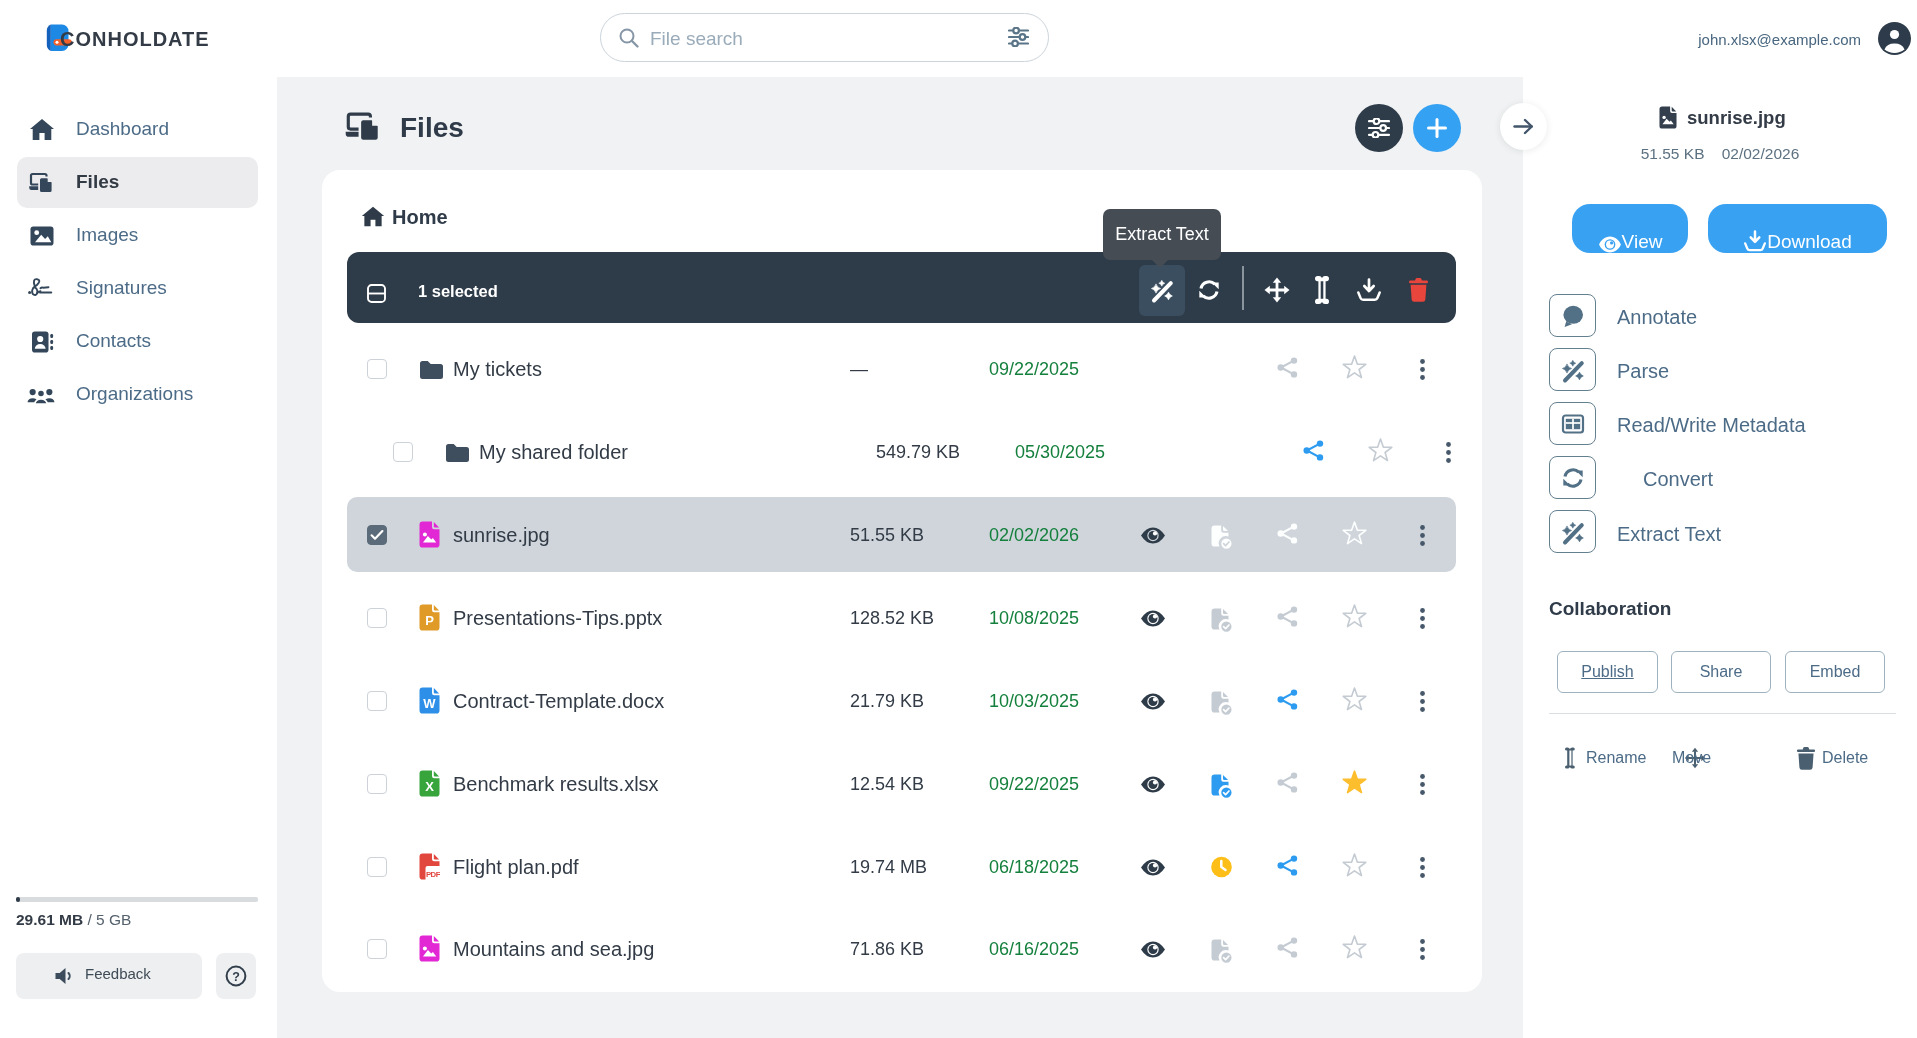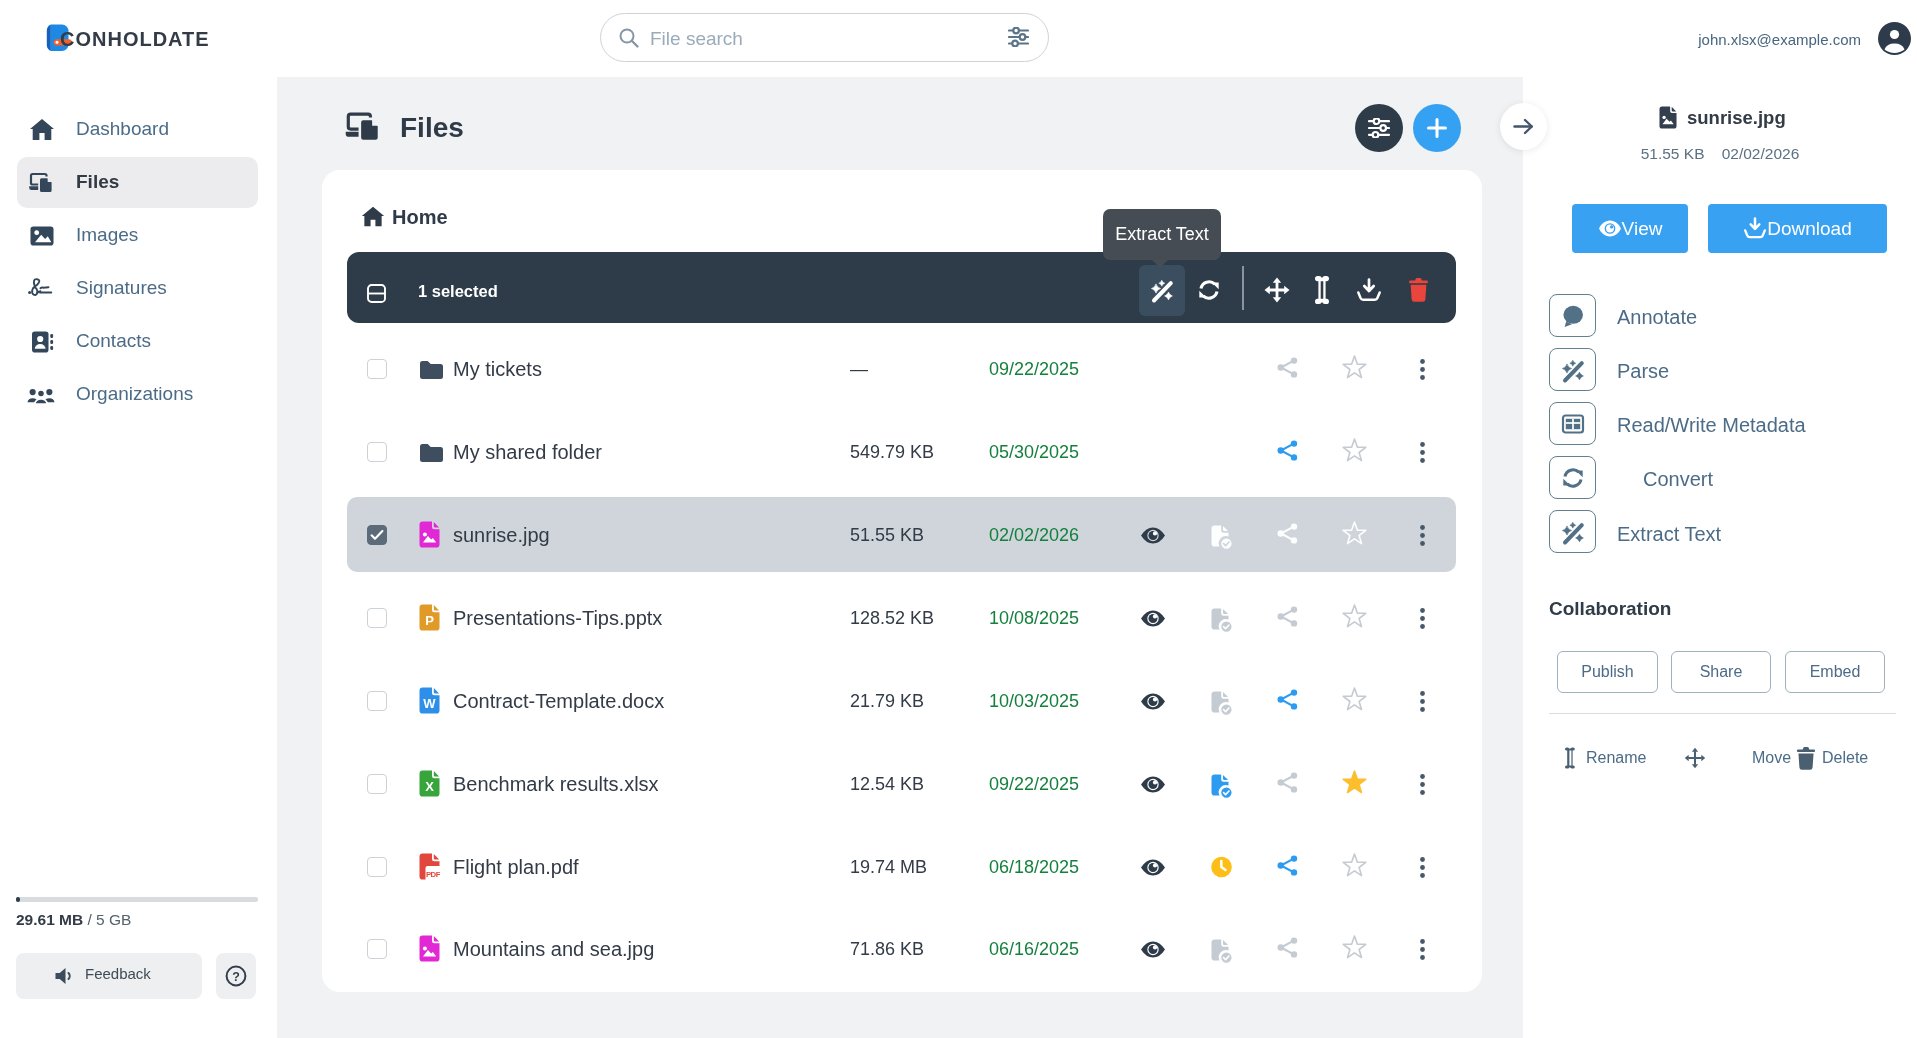--- a/index.html
+++ b/index.html
@@ -32,21 +32,21 @@
   .row { position:absolute; left:322px; width:1160px; height:83px; }
   .row .name { position:absolute; left:131px; top:30px; font-size:20px; color:#323b46; }
   .row .size { position:absolute; left:528px; top:31px; font-size:18px; color:#323b46; }
   .row .date { position:absolute; left:667px; top:31px; font-size:18px; color:#15803d; }
   .cb { position:absolute; left:45px; top:31px; width:20px; height:20px; border:1px solid #ccd2d8; border-radius:4px; background:#fff; }
   .ficell { position:absolute; left:97px; top:27px; }
   .act { position:absolute; top:28px; }
   
   #rpanel { left:1523px; top:77px; width:394px; height:961px; background:#fff; }
   #toggle { left:1500px; top:103px; width:47px; height:47px; border-radius:50%; background:#fff; box-shadow:0 1px 7px rgba(40,50,60,0.10); }
-  .blue-btn { position:absolute; top:204px; height:49px; background:#38a1f2; border-radius:4px; color:#fff; font-size:19px; display:flex; align-items:center; justify-content:center; }
+  .blue-btn { position:absolute; top:204px; height:49px; background:#38a1f2; border-radius:18px; color:#fff; font-size:19px; display:flex; align-items:flex-end; justify-content:center; }
   .sqbtn { position:absolute; left:1549px; width:47px; height:43px; border:1.5px solid #63808f; border-radius:8px; display:flex; align-items:center; justify-content:center; background:#fff; }
   .alabel { position:absolute; left:1617px; font-size:20px; color:#4c6b87; }
   .obtn { position:absolute; top:651px; height:42px; border:1px solid #9db1be; border-radius:6px; color:#4c6b87; font-size:16px; display:flex; align-items:center; justify-content:center; background:#fff; }
 </style>
 </head>
 <body>
 <div class="abs" id="main"></div>
 <div class="abs" id="header"></div>
 <div class="abs" id="sidebar"></div>
 <div class="abs" id="rpanel"></div>
@@ -268,21 +268,21 @@
 </svg>
 <svg class="act" style="left:1020px; top:27px;" width="25" height="24" viewBox="0 0 25 24">
       <polygon points="12.5,1.1 15.3,9.1 23.8,9.3 17.1,14.5 19.5,22.6 12.5,17.8 5.5,22.6 7.9,14.5 1.2,9.3 9.7,9.1" fill="none" stroke="#c4cbd2" stroke-width="1.6" stroke-linejoin="round"></polygon>
     </svg>
 <svg class="act" style="left:1098px; top:31px;" width="5" height="21" viewBox="0 0 5 21" fill="#46586a">
 <circle cx="2.5" cy="2.5" r="2.4"></circle>
       <circle cx="2.5" cy="10.5" r="2.4"></circle>
       <circle cx="2.5" cy="18.5" r="2.4"></circle>
     </svg>
 </div>
-<div class="row" style="top:410.5px;">
+<div class="row" style="top:410.5px;margin-left:26px;">
 <div class="cb"></div>
 <div class="ficell" style="top:32px;">
       <svg width="25" height="20" viewBox="0 0 25 20">
         <path d="M1 3.5 A2.5 2.5 0 0 1 3.5 1 H8.7 L11.7 4 H21.5 A2.5 2.5 0 0 1 24 6.5 V16.5 A2.5 2.5 0 0 1 21.5 19 H3.5 A2.5 2.5 0 0 1 1 16.5 Z" fill="#3f4e5e"></path>
       </svg>
     </div>
 <div class="name">My shared folder</div>
 <div class="size">549.79 KB</div>
 <div class="date">05/30/2025</div>
 <svg class="act" style="left:955px; top:29px;" width="21" height="21" viewBox="0 0 21 21" fill="#2d9cf0">
@@ -608,40 +608,40 @@
 <div class="sqbtn" style="top:510px;">
 <svg width="28" height="28" viewBox="0 0 28 28">
     <path d="M6 24.5 L22.8 7.2" stroke="#527086" stroke-width="4" stroke-linecap="round"></path>
     <path d="M8 7.9 Q9.0 11.5 12.6 12.5 Q9.0 13.5 8 17.1 Q7.0 13.5 3.4000000000000004 12.5 Q7.0 11.5 8 7.9 Z" fill="#527086" stroke="#527086" stroke-width="0.6"></path>
     <path d="M13.8 4.2 Q14.5 6.5 16.8 7.2 Q14.5 7.9 13.8 10.2 Q13.1 7.9 10.8 7.2 Q13.1 6.5 13.8 4.2 Z" fill="#527086" stroke="#527086" stroke-width="0.5"></path>
     <path d="M20.5 16.1 Q21.4 19.1 24.4 20 Q21.4 20.9 20.5 23.9 Q19.6 20.9 16.6 20 Q19.6 19.1 20.5 16.1 Z" fill="#527086" stroke="#527086" stroke-width="0.5"></path>
   </svg>
 </div>
 <div class="alabel" style="top:523px;">Extract Text</div>
 <div class="abs" style="left:1549px; top:598px; font-size:19px; font-weight:bold; color:#2f3b48;">Collaboration</div>
-<div class="obtn" style="left:1557px; width:101px;">Publish</div>
+<div class="obtn" style="left:1557px; width:101px;text-decoration:underline;">Publish</div>
 <div class="obtn" style="left:1671px; width:100px;">Share</div>
 <div class="obtn" style="left:1785px; width:100px;">Embed</div>
 <div class="abs" style="left:1549px; top:713px; width:347px; height:1px; background:#d9dee2;"></div>
 <div class="abs" style="left:1564px; top:747px;">
   <svg width="13" height="22" viewBox="0 0 13 22" fill="#4a5f6f">
     <path d="M1 2 a1.6 1.6 0 0 1 1.6 -1.6 h0.8 a2.6 2.6 0 0 1 2.5 1.6 a2.6 2.6 0 0 1 2.5 -1.6 h0.8 a1.6 1.6 0 0 1 0 3.2 h-0.6 v14.8 h0.6 a1.6 1.6 0 0 1 0 3.2 h-0.8 a2.6 2.6 0 0 1 -2.5 -1.6 a2.6 2.6 0 0 1 -2.5 1.6 h-0.8 a1.6 1.6 0 0 1 0 -3.2 h0.6 v-14.8 h-0.6 a1.6 1.6 0 0 1 -1.6 -1.6 z M5.4 3.6 v14.8 h2 v-14.8 z" fill-rule="evenodd"></path>
   </svg>
 </div>
 <div class="abs" style="left:1586px; top:749px; font-size:16px; color:#4c6b87;">Rename</div>
 <div class="abs" style="left:1684px; top:747px;">
   <svg width="22" height="22" viewBox="0 0 28 28" fill="#4a5f6f">
     <path d="M14 1 L18 6 H10 Z"></path>
       <path d="M14 27 L10 22 H18 Z"></path>
       <path d="M1 14 L6 10 V18 Z"></path>
       <path d="M27 14 L22 10 V18 Z"></path>
     <rect x="12.7" y="5" width="2.6" height="18" rx="1.3"></rect>
       <rect x="5" y="12.7" width="18" height="2.6" rx="1.3"></rect>
   </svg>
 </div>
-<div class="abs" style="left:1752px; top:749px; font-size:16px; color:#4c6b87;">Move</div>
+<div class="abs" style="left:1672px; top:749px; font-size:16px; color:#4c6b87;">Move</div>
 <div class="abs" style="left:1796px; top:747px;">
   <svg width="20" height="23" viewBox="0 0 24 28" fill="#4a5f6f">
     <path d="M8.5 1.5 a2 2 0 0 1 2 -1.5 h3 a2 2 0 0 1 2 1.5 l0.5 1.5 h5.5 a1.6 1.6 0 0 1 0 3.2 h-19 a1.6 1.6 0 0 1 0 -3.2 h5.5 z"></path>
     <path d="M2.8 8 h18.4 l-1.2 17 a3 3 0 0 1 -3 2.8 h-10 a3 3 0 0 1 -3 -2.8 z"></path>
   </svg>
 </div>
 <div class="abs" style="left:1822px; top:749px; font-size:16px; color:#4c6b87;">Delete</div>
 
 </body></html>

